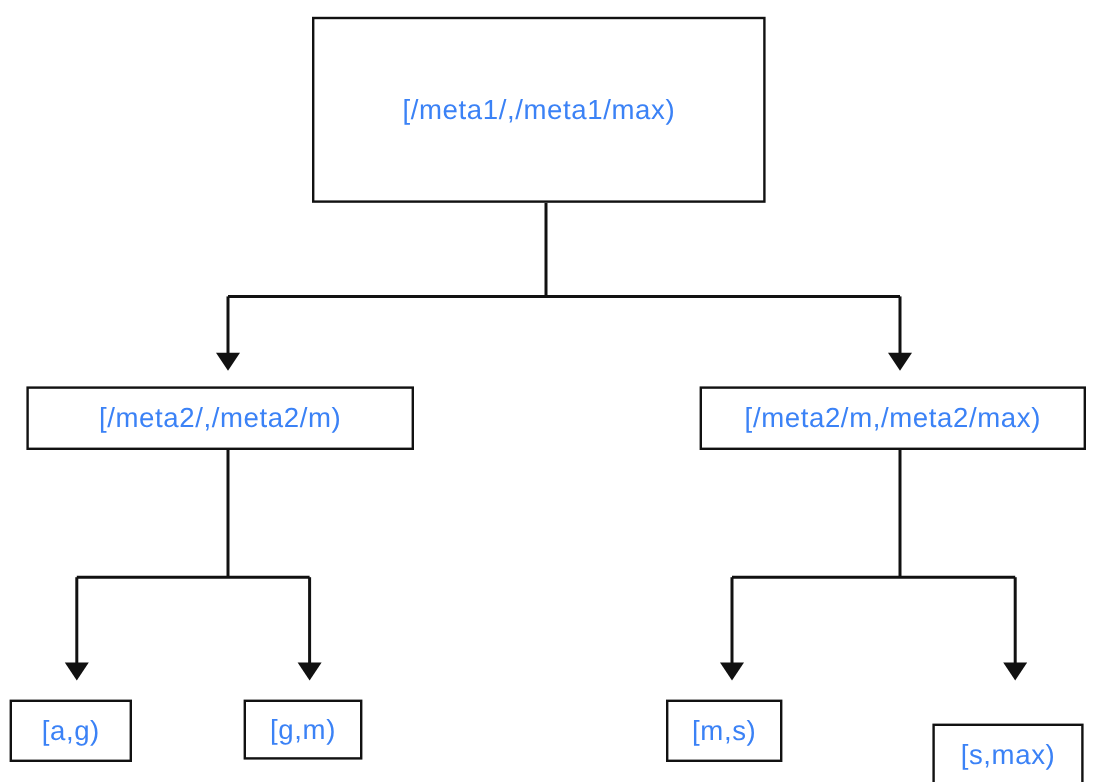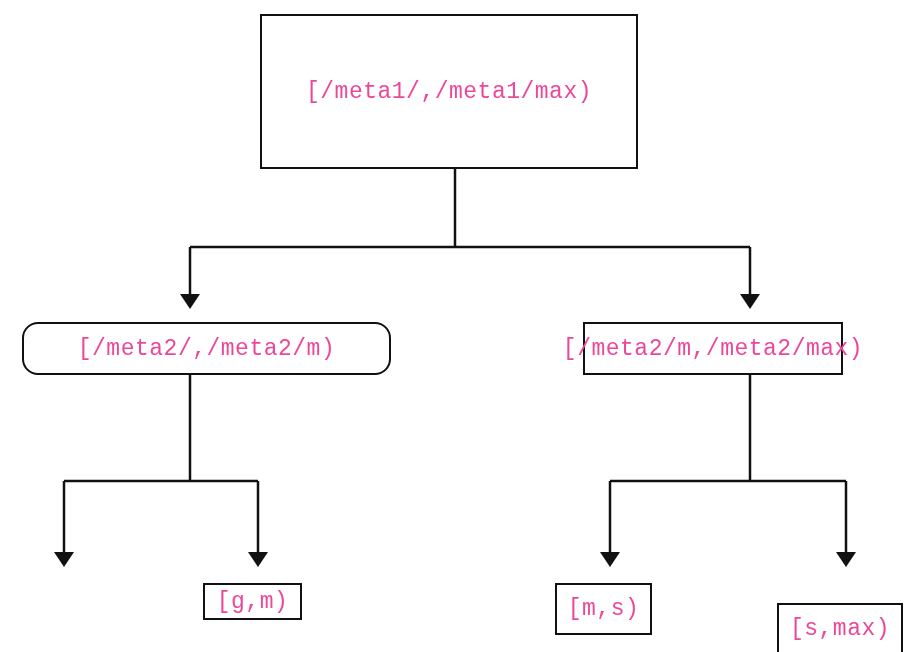--- a/index.html
+++ b/index.html
@@ -5,22 +5,22 @@
   html, body {
     margin: 0;
     padding: 0;
     background: #ffffff;
   }
   .canvas {
     position: relative;
     width: 912px;
     height: 652px;
     background: #ffffff;
-    font-family: Liberation Mono, monospace;
-    color: #ec4899;
+    font-family: Liberation Sans, sans-serif;
+    color: #3b82f6;
     overflow: hidden;
   }
   .connectors {
     position: absolute;
     left: 0;
     top: 0;
     width: 912px;
     height: 652px;
   }
   .node {
@@ -29,24 +29,24 @@
     border: 2px solid #111111;
     background: #ffffff;
     display: flex;
     align-items: center;
     justify-content: center;
     font-size: 23px;
     letter-spacing: 0.5px;
     white-space: nowrap;
   }
   .node-root   { left: 260px; top: 14px;  width: 378px; height: 155px; }
-  .node-left   { left: 22px;  top: 322px; width: 369px; height: 53px; border-radius: 16px; }
-  .node-right  { left: 583px; top: 322px; width: 260px; height: 53px; }
+  .node-left   { left: 22px;  top: 322px; width: 323px; height: 53px; }
+  .node-right  { left: 583px; top: 322px; width: 322px; height: 53px; }
   .node-leaf-1 { left: 8px;   top: 583px; width: 102px; height: 52px; }
-  .node-leaf-2 { left: 203px; top: 583px; width: 99px;  height: 37px; }
+  .node-leaf-2 { left: 203px; top: 583px; width: 99px;  height: 50px; }
   .node-leaf-3 { left: 555px; top: 583px; width: 97px;  height: 52px; align-items: center; }
   .node-leaf-4 { left: 777px; top: 583px; width: 126px; height: 52px; margin-top: 20px; }
   .edge-line {
     fill: none;
     stroke: #111111;
     stroke-width: 2.5;
   }
   .edge-arrow {
     fill: #111111;
     stroke: none;
@@ -86,20 +86,23 @@
   </div>
 
   <div class="node node-left">
     <span>[/meta2/,/meta2/m)</span>
   </div>
 
   <div class="node node-right">
     <span>[/meta2/m,/meta2/max)</span>
   </div>
 
+  <div class="node node-leaf-1">
+    <span>[a,g)</span>
+  </div>
 
   <div class="node node-leaf-2">
     <span>[g,m)</span>
   </div>
 
   <div class="node node-leaf-3">
     <span>[m,s)</span>
   </div>
 
   <div class="node node-leaf-4">

